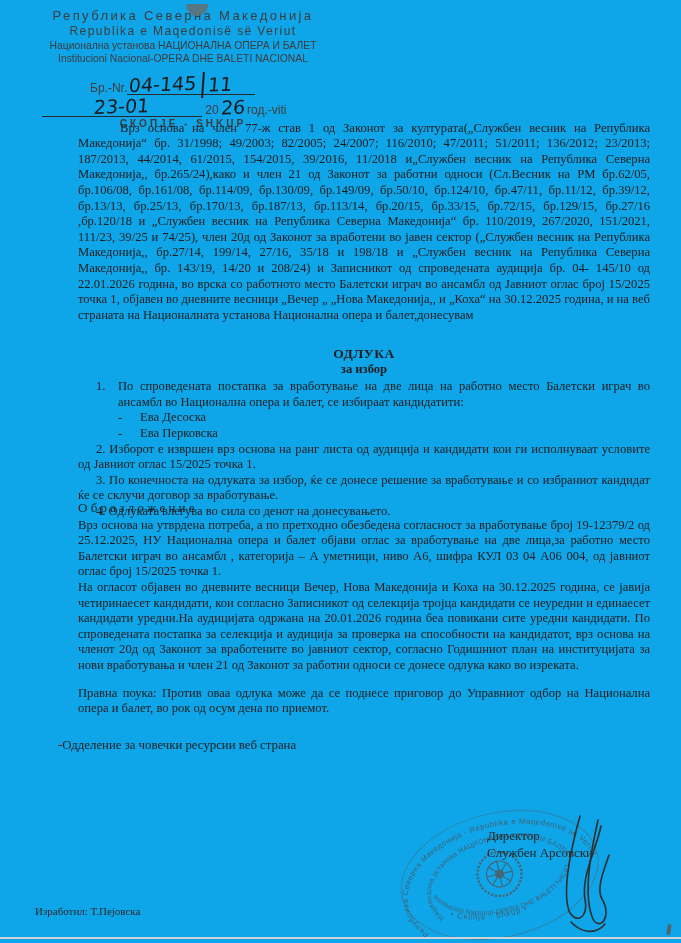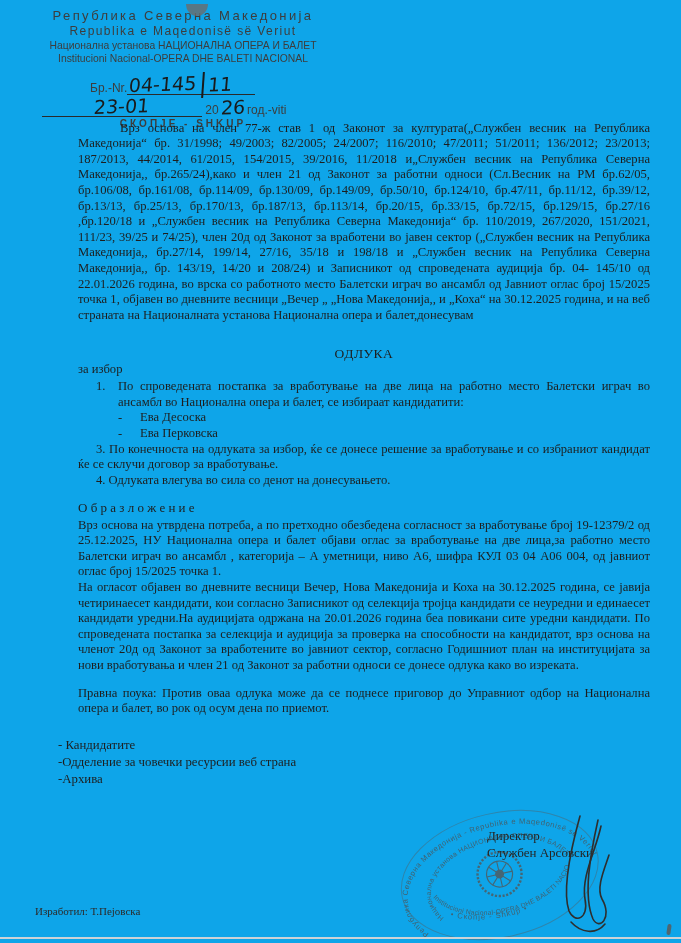--- a/index.html
+++ b/index.html
@@ -25,22 +25,22 @@
     display:inline-block;transform:skewX(-7deg) rotate(-2deg);line-height:1;padding:0 2px;}
   .hw-vert{display:inline-block;width:1.6px;height:26px;background:#1a1a1a;
     transform:rotate(4deg);vertical-align:bottom;margin:0 3px -4px 3px;}
   .yearbits{font-size:12px;color:#3d3d3d;}
   .city-row{margin-top:1px;font-size:10px;font-weight:bold;letter-spacing:3px;color:#3d3d3d;
     font-family:"Liberation Sans","DejaVu Sans",sans-serif;}
   
   .doc{position:absolute;left:78px;width:572px;font-size:12.6px;line-height:15.6px;text-align:justify;}
   .intro{top:108px;text-indent:42px;}
   .decision-block{top:346px;}
-  .d-title{text-align:center;font-weight:400;font-size:13.5px;letter-spacing:.5px;}
-  .d-sub{text-align:left;font-size:12.6px;margin-bottom:2px;}
+  .d-title{text-align:center;font-weight:700;font-size:13.5px;letter-spacing:.5px;}
+  .d-sub{text-align:center;font-size:12.6px;margin-bottom:2px;font-weight:bold;}
   .li-hang{position:relative;padding-left:40px;}
   .li-hang .num{position:absolute;left:18px;top:0;}
   .cand{position:relative;padding-left:40px;}
   .cand .dash{display:inline-block;width:22px;}
   .li-flow{text-indent:18px;}
   .reason-block{top:500px;}
   .r-title{text-align:left;font-size:13px;margin-bottom:2px;}
   .r-para{margin:0;}
   .r-para.gap{margin-top:12px;}
   
@@ -90,38 +90,39 @@
       <span>По спроведената постапка за вработување на две лица на работно место Балетски играч во ансамбл  во Национална опера и балет, се избираат кандидатити:</span>
     </div>
     <div class="cand">
       <span class="dash">-</span><span>Ева Десоска</span>
     </div>
     <div class="cand">
       <span class="dash">-</span><span>Ева Перковска</span>
     </div>
 
     <div class="li-flow">
+      <span>2.</span>&nbsp;<span>Изборот е извршен врз основа на ранг листа од аудиција и кандидати кои ги исполнуваат условите од Јавниот оглас 15/2025 точка 1.</span>
+    </div>
+    <div class="li-flow">
       <span>3.</span>&nbsp;<span>По конечноста на одлуката за избор, ќе се донесе решение за вработување и со избраниот кандидат ќе се склучи договор за вработување.</span>
     </div>
     <div class="li-flow">
       <span>4.</span>&nbsp;<span>Одлуката влегува во сила со денот на донесувањето.</span>
     </div>
   </div>
 
   <div class="doc reason-block">
     <div class="r-title">О б р а з л о ж е н и е</div>
     <p class="r-para">Врз основа на утврдена потреба, а по претходно обезбедена согласност за вработување број 19-12379/2 од 25.12.2025, НУ Национална опера и балет  објави оглас за вработување на две лица,за работно место Балетски играч во ансамбл , категорија – А уметници, ниво А6, шифра КУЛ 03 04 А06 004, од јавниот оглас број 15/2025 точка 1.</p>
     <p class="r-para">На огласот објавен во дневните весници Вечер, Нова Македонија и Коха на 30.12.2025 година, се јавија четиринаесет кандидати, кои согласно Записникот од селекција тројца кандидати се неуредни и единаесет кандидати уредни.На аудицијата одржана на 20.01.2026 година беа повикани сите уредни кандидати. По спроведената постапка за селекција и аудиција за проверка на способности на кандидатот, врз основа на членот 20д од Законот за вработените во јавниот сектор, согласно Годишниот план на институцијата за нови вработувања  и член 21 од Законот за работни односи се донесе одлука како во изреката.</p>
     <p class="r-para gap">Правна поука: Против оваа одлука може да се поднесе приговор до Управниот одбор на Национална опера и балет, во рок од осум дена по приемот.</p>
   </div>
 
   <div class="delivered">
-    <div>- Кандидатите</div>
     <div>-Одделение за човечки ресурсии веб страна</div>
-    <div>-Архива</div>
   </div>
 
   <svg class="stamp-svg" width="216" height="136" viewBox="0 0 216 136">
     <defs>
       <path id="ringOT" d="M 26 108 A 96 59 0 1 1 190 108" fill="none"></path>
       <path id="ringIT" d="M 44 96 A 72 44 0 1 1 172 96" fill="none"></path>
       <path id="ringIB" d="M 38 74 A 74 46 0 0 0 178 74" fill="none"></path>
       <path id="ringOB" d="M 28 80 A 92 57 0 0 0 188 80" fill="none"></path>
     </defs>
     <ellipse cx="108" cy="67" rx="100" ry="62" fill="none" stroke="#5a5a5a" stroke-width="1" opacity="0.55"></ellipse>

